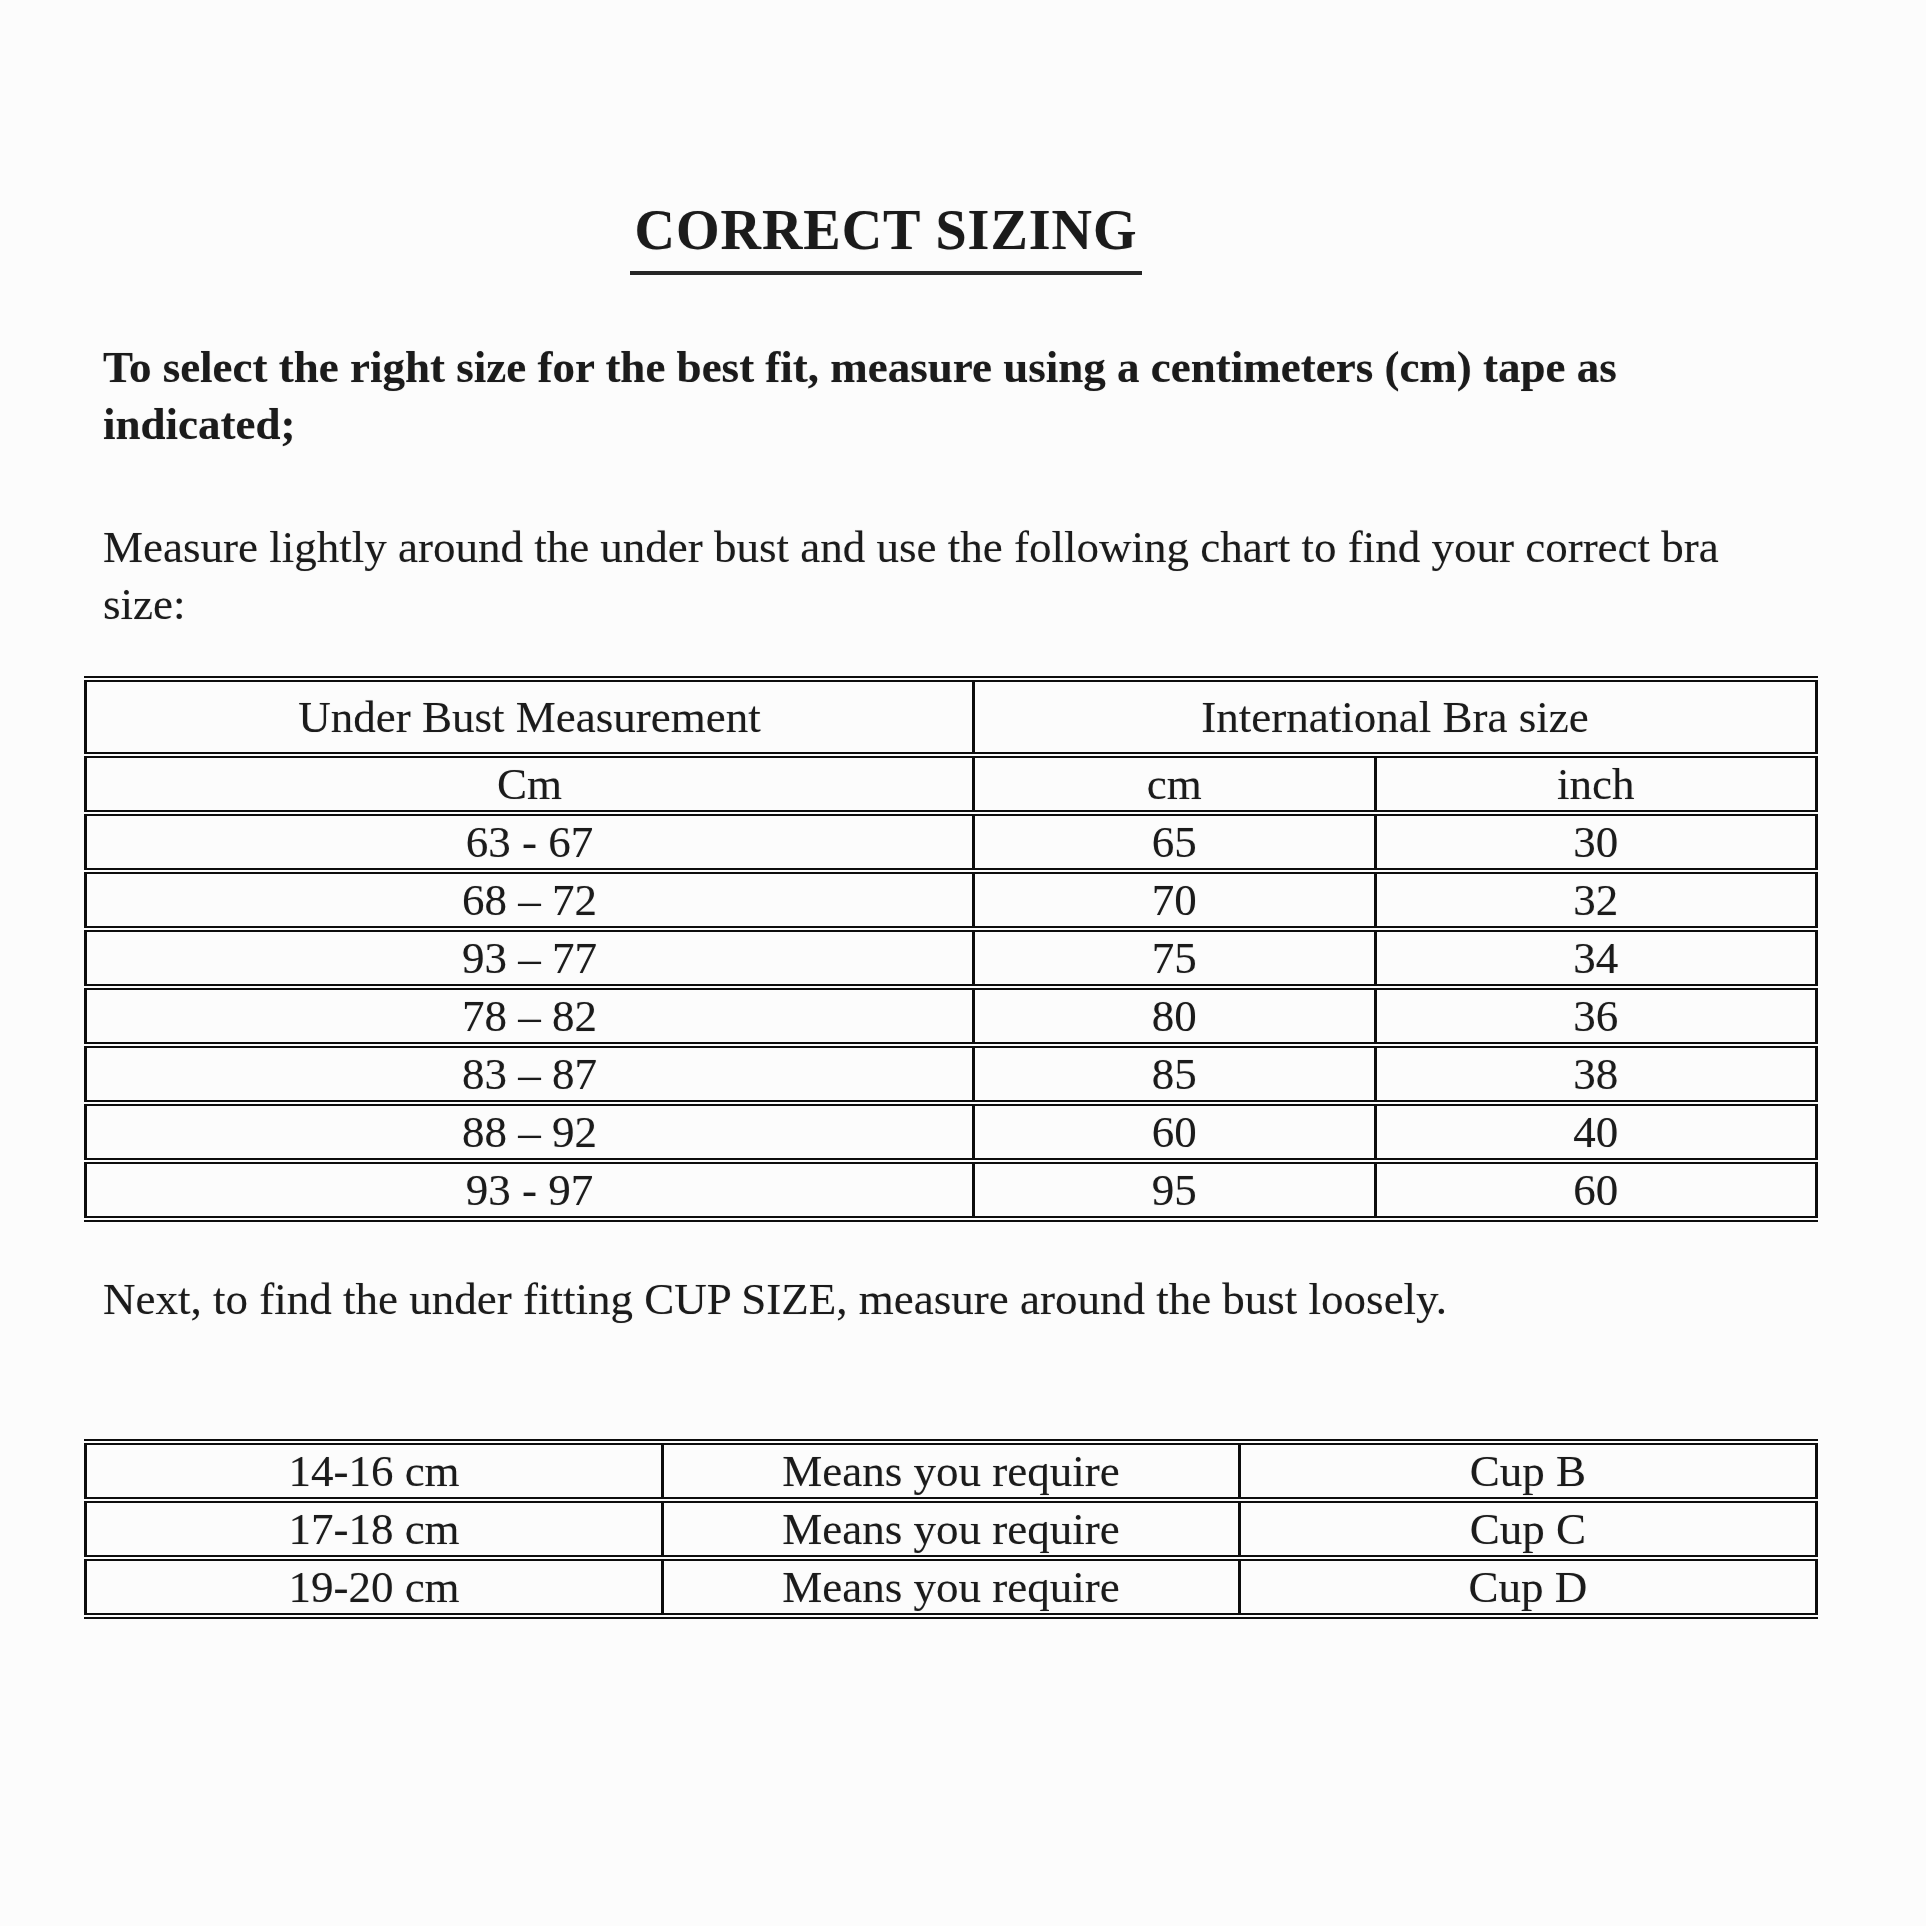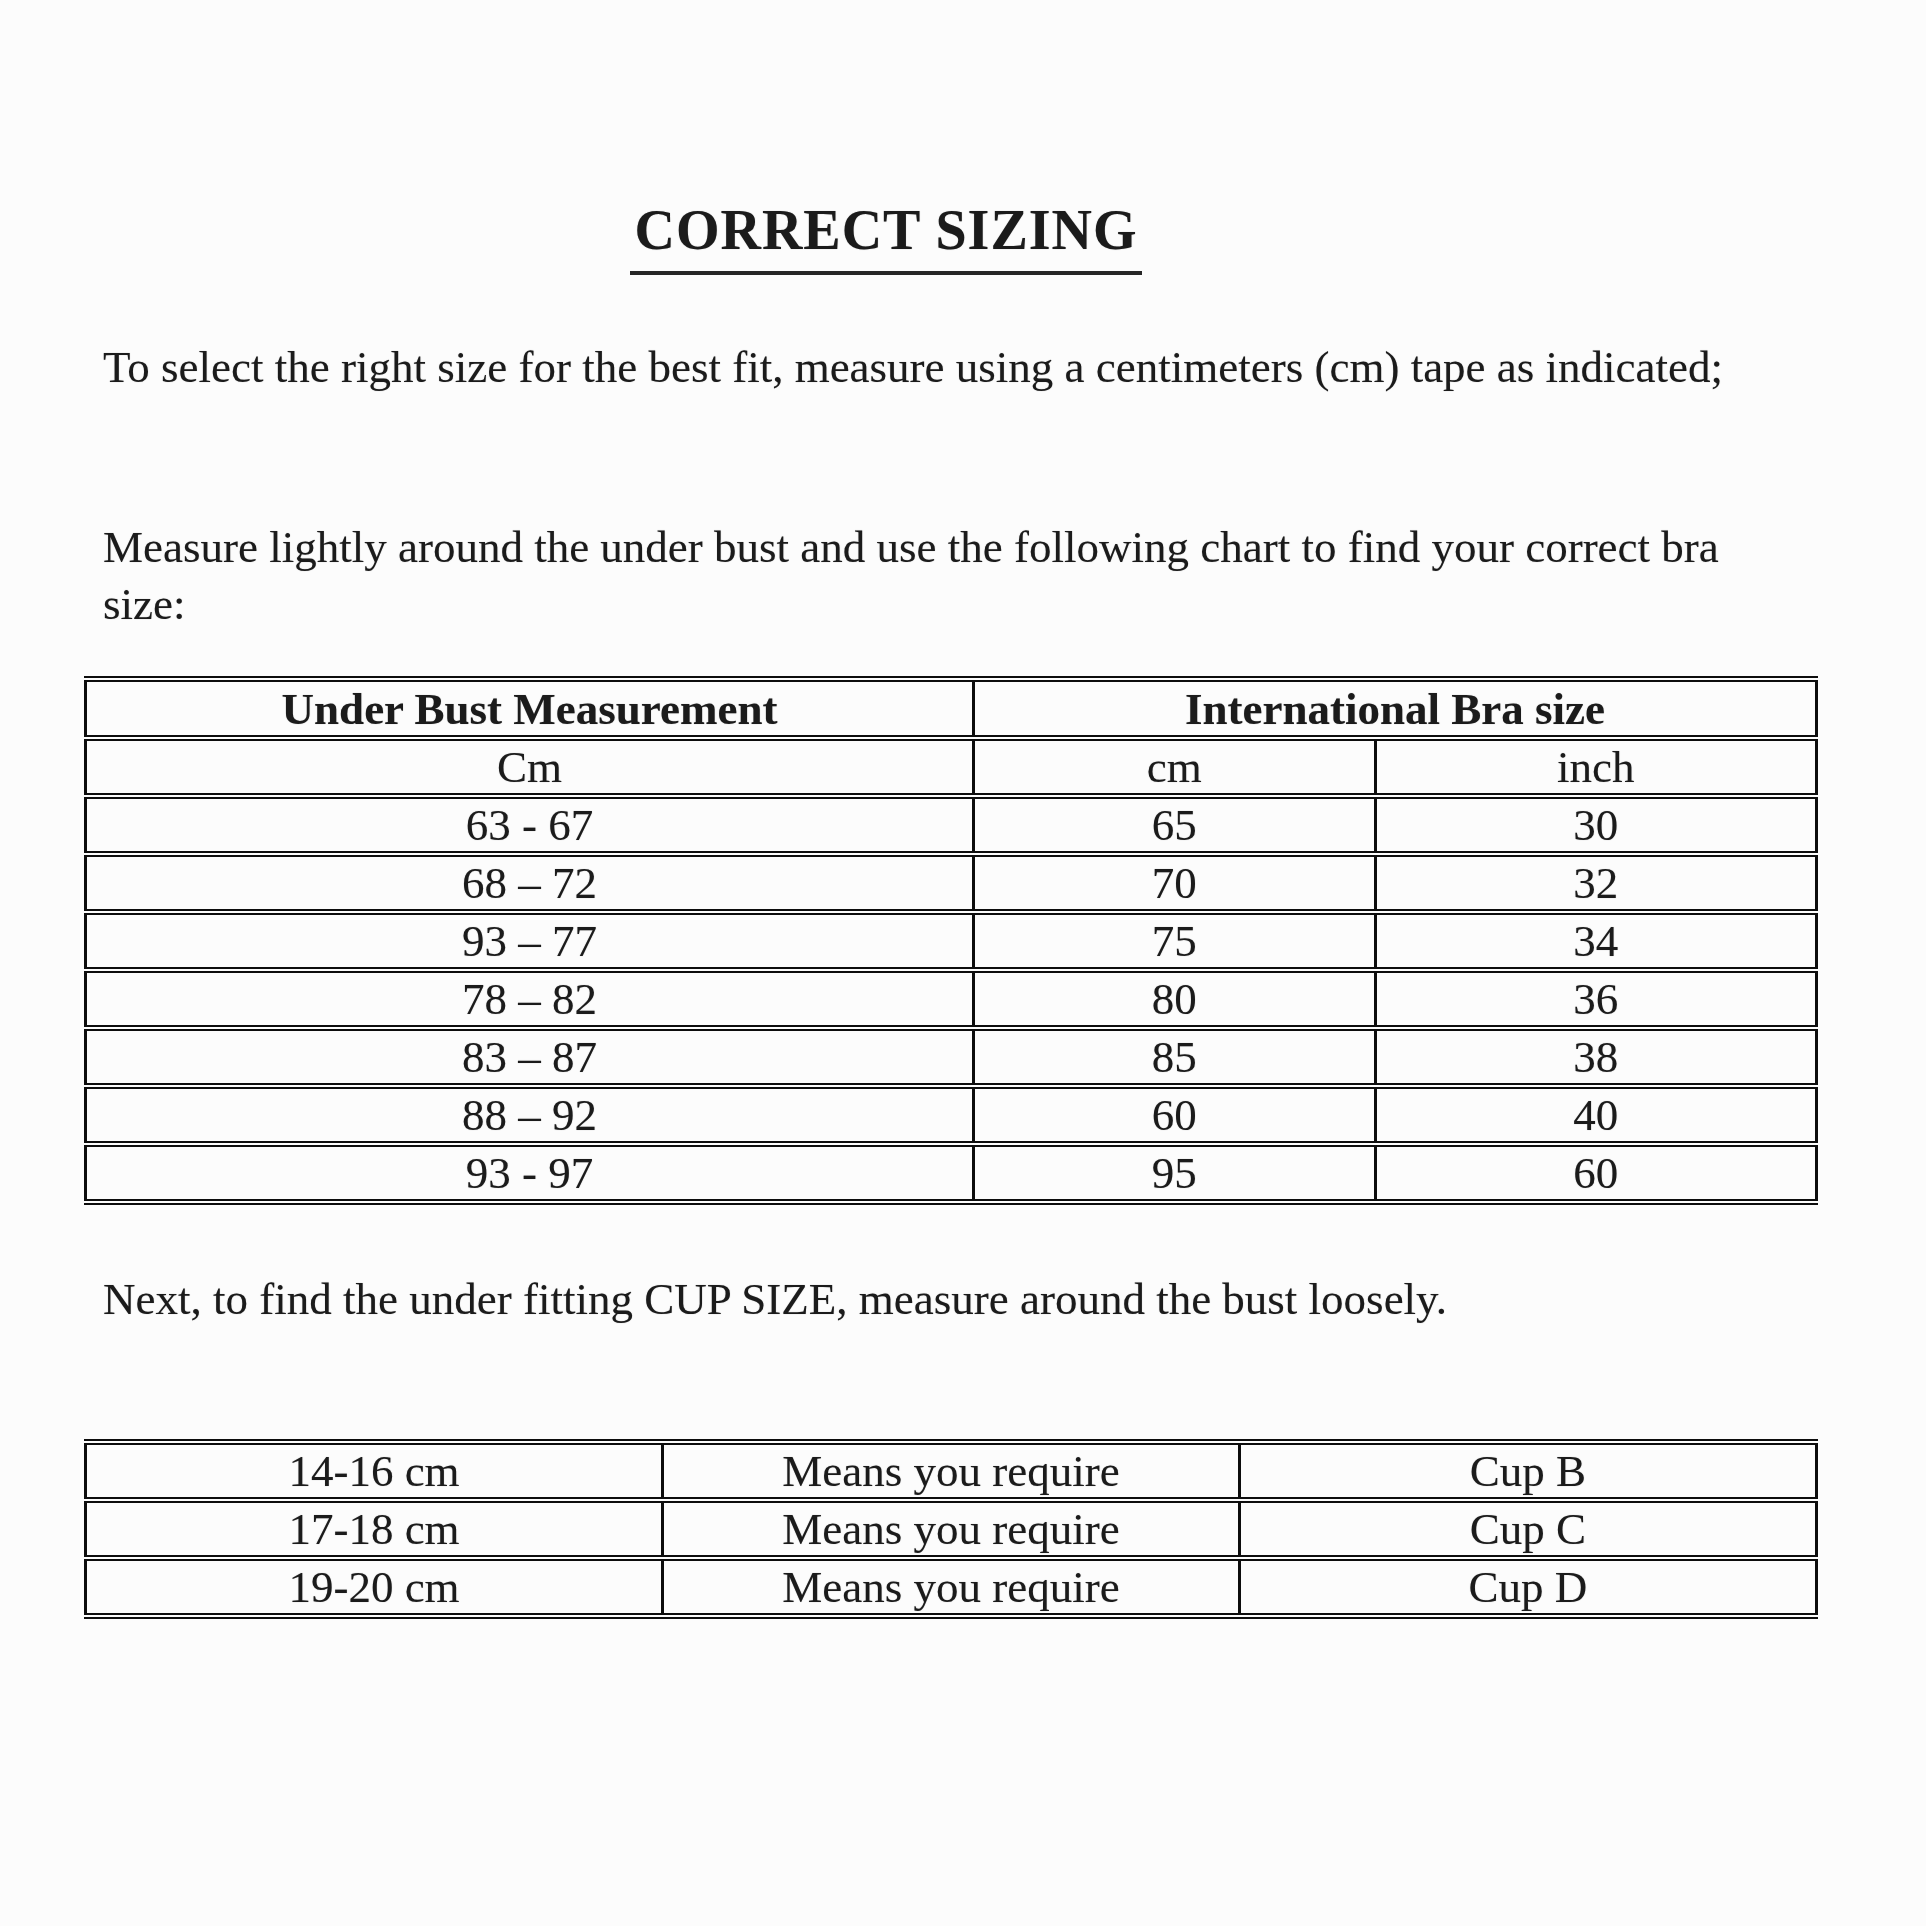--- a/index.html
+++ b/index.html
@@ -32,21 +32,21 @@
   }
 
   
   .para {
     position: absolute;
     left: 103px;
     width: 1695px;
     font-size: 45px;
     line-height: 57px;
   }
-  .p-intro   { top: 339px; }
+  .p-intro   { top: 339px; font-weight: bold; }
   .p-measure { top: 519px; }
   .p-cup     { top: 1271px; }
   .p-cup .line { display: block; }
 
   
   table {
     position: absolute;
     left: 84px;
     width: 1734px;
     border-collapse: collapse;
@@ -60,21 +60,21 @@
     border-left: 3px solid #0d0d0d;
     border-right: 3px solid #0d0d0d;
     border-top: 6px double #0d0d0d;
     border-bottom: 6px double #0d0d0d;
     text-align: center;
     vertical-align: middle;
     height: 57px;
     padding: 0;
     font-weight: normal;
   }
-  .size-table thead tr.main-header th { font-weight: bold; height: 59px; }
+  .size-table thead tr.main-header th { font-weight: normal; height: 76px; }
   .size-table thead tr.sub-header th  { height: 58px; }
   .size-table col.c-underbust { width: 51.3%; }
   .size-table col.c-cm        { width: 23.2%; }
   .size-table col.c-inch      { width: 25.5%; }
   .cup-table col { width: 33.33%; }
 </style>
 </head>
 <body>
 
 <main class="page">

